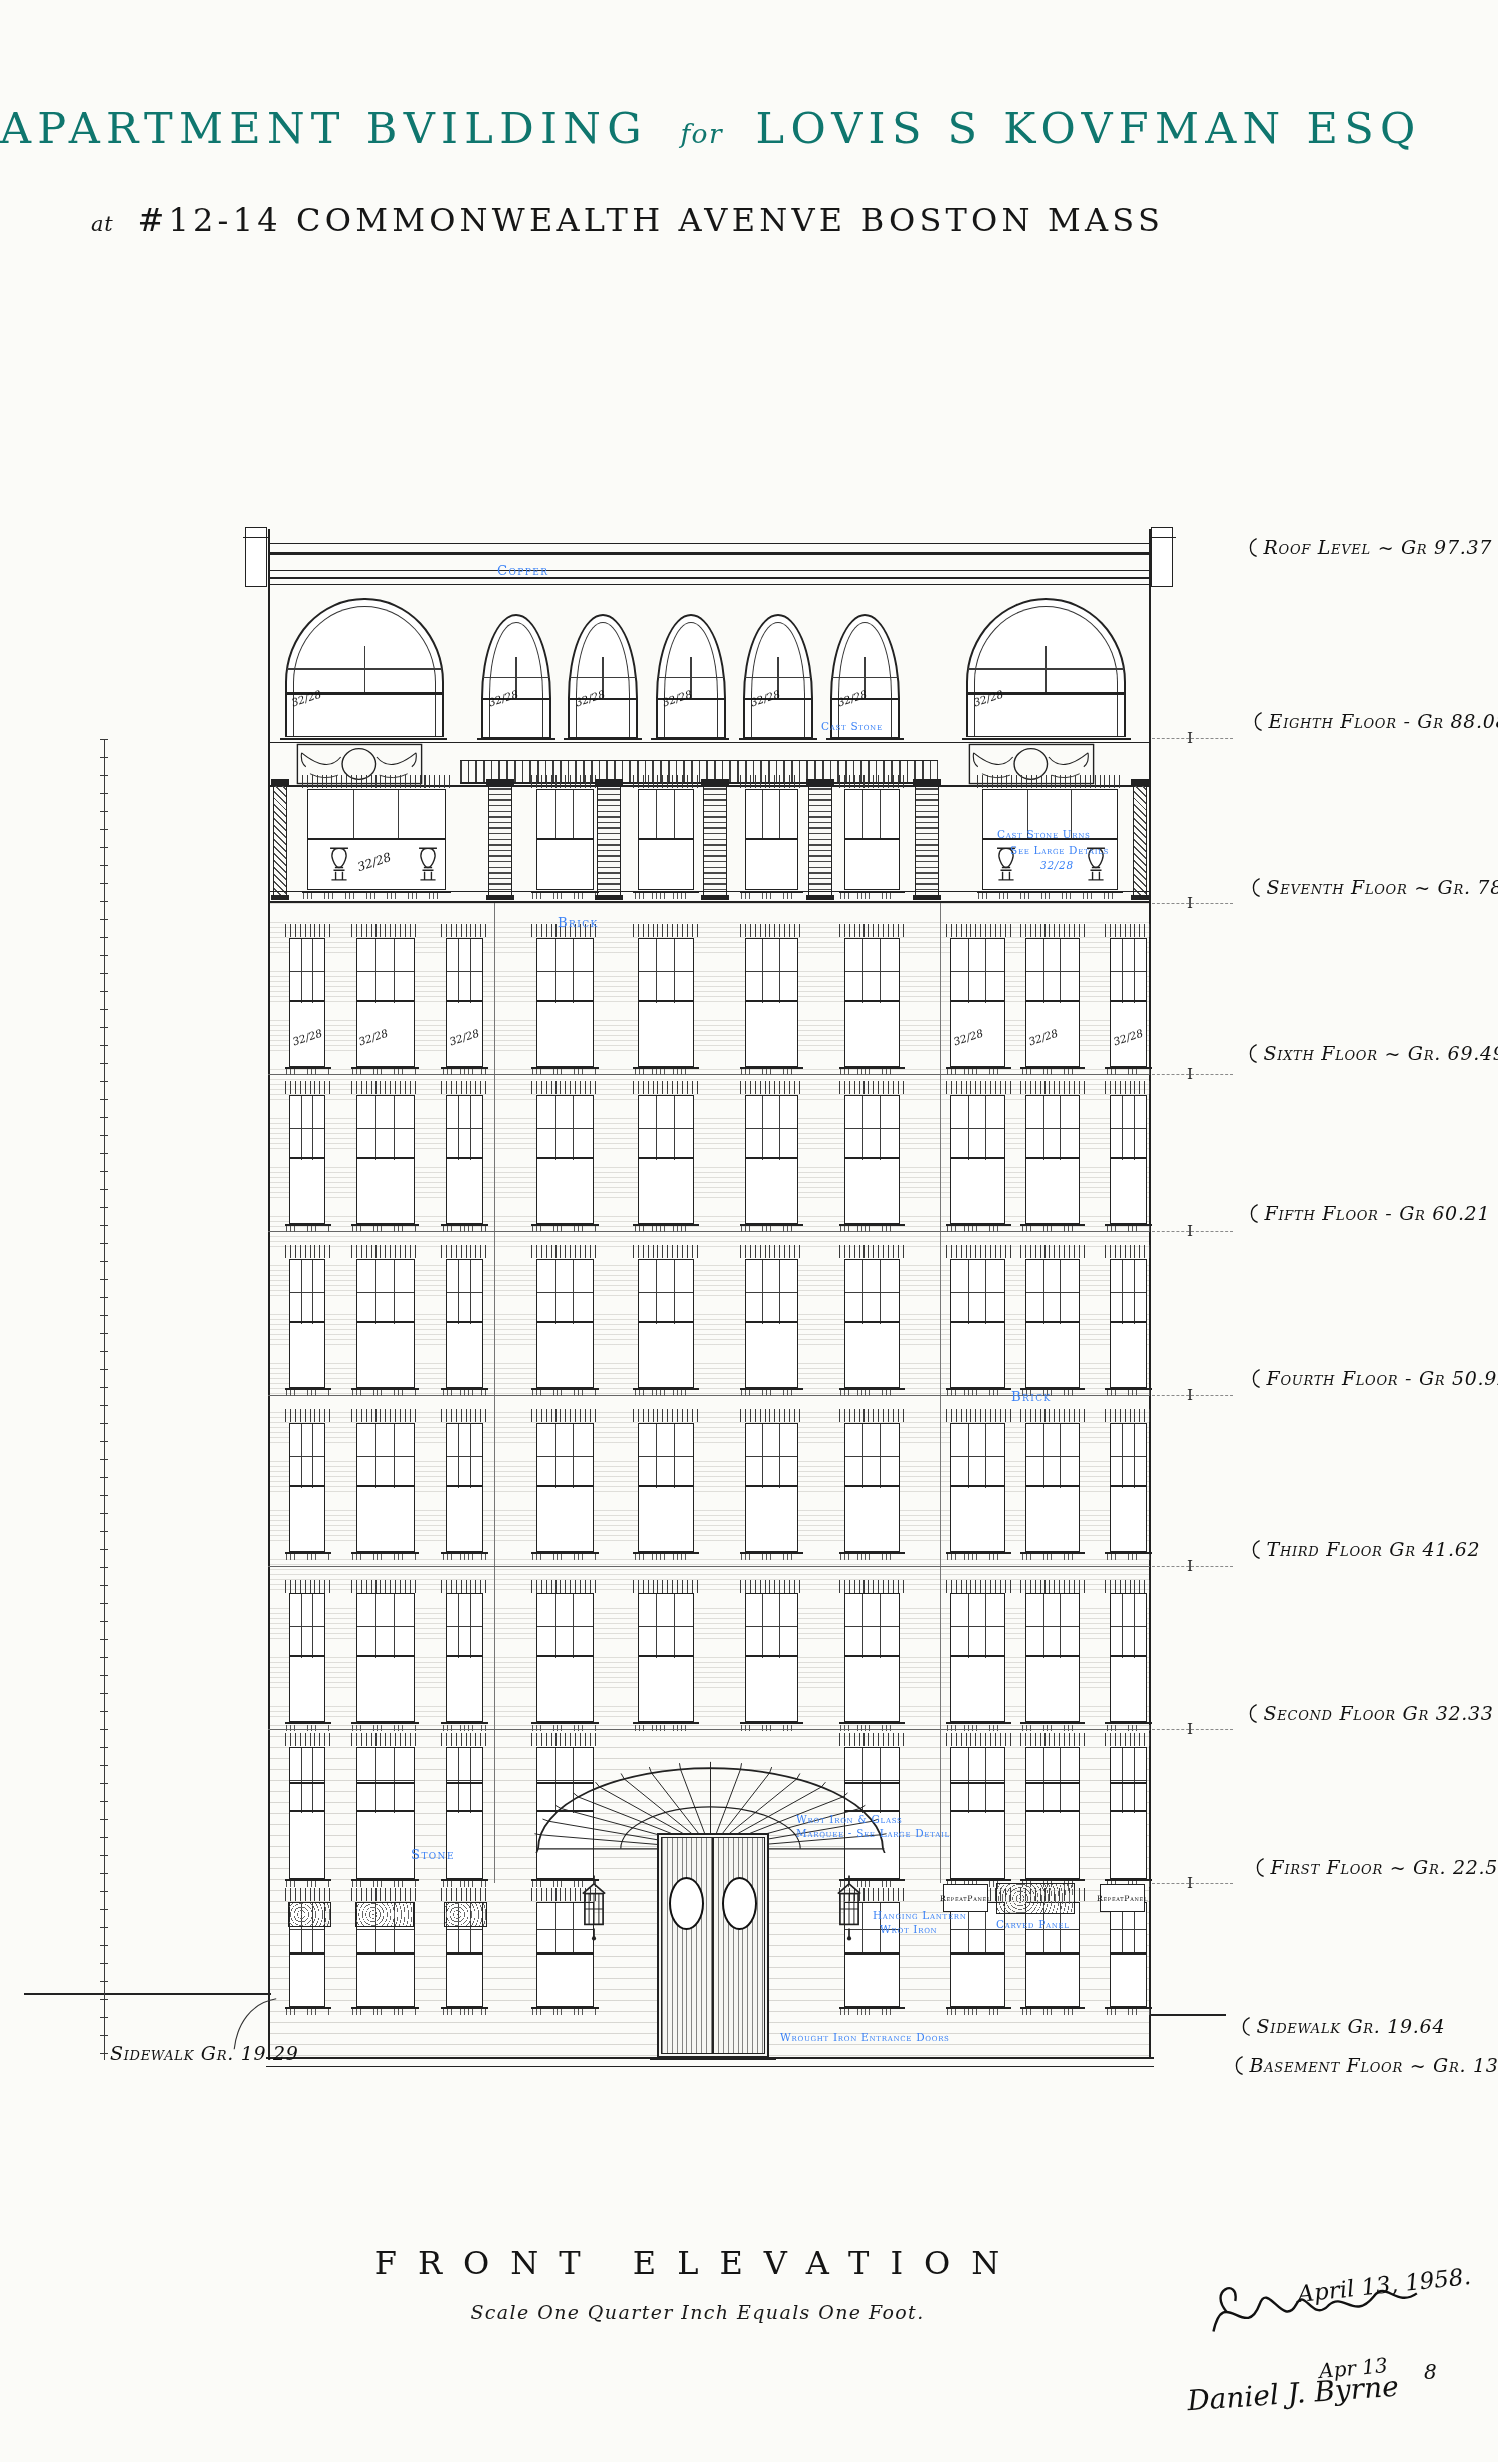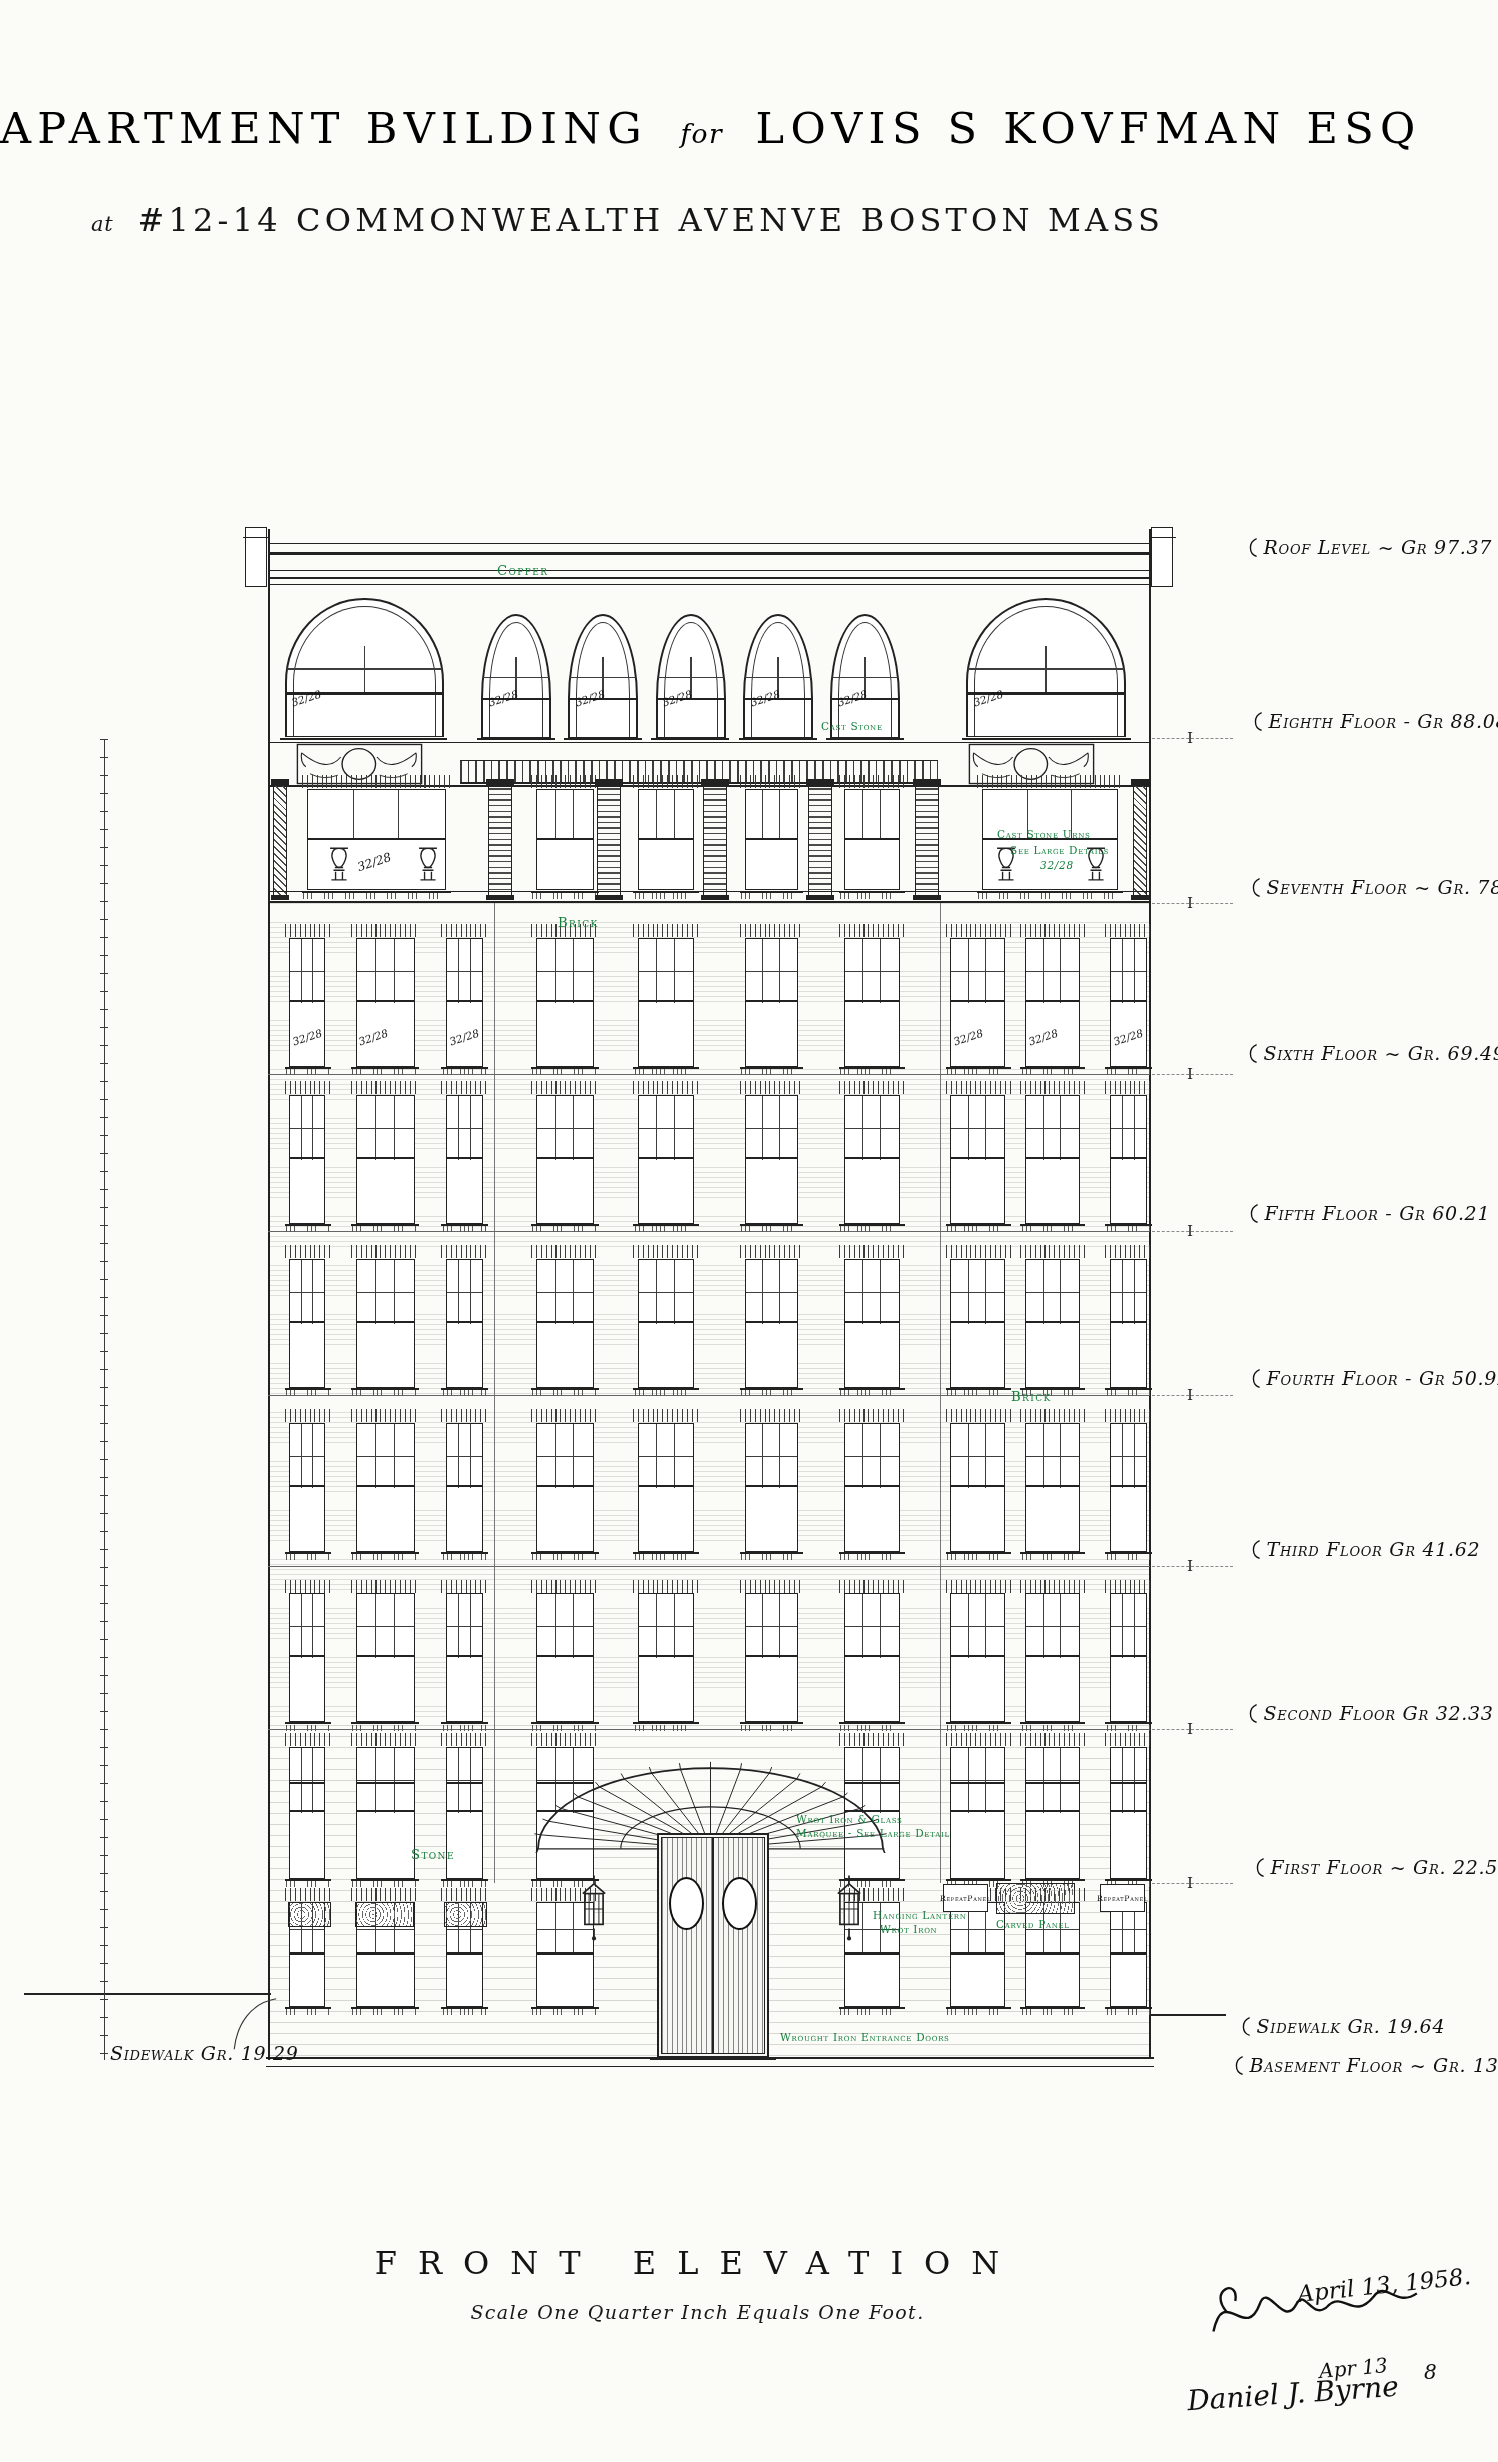--- a/index.html
+++ b/index.html
@@ -1,21 +1,21 @@
 <!DOCTYPE html>
 <html style="font-size:11px"><head>
 <meta charset="utf-8">
 <style>
   html,body{margin:0;padding:0;background:#e8e8e6;}
   #sheet{position:relative;width:1499px;height:2462px;background:#fbfbf8;margin:0 auto;
          font-family:"DejaVu Serif", serif;color:#1b1b1b;overflow:hidden;}
   .abs{position:absolute;}
   
   #title-line1{top:103px;left:0;width:1395px;text-align:center;font-size:43px;letter-spacing:6.3px;
-               color:#000000;white-space:nowrap;}
+               color:#0f766e;white-space:nowrap;}
   #title-line1 .for-word{font-style:italic;font-size:26.5px;letter-spacing:1.4px;margin:0 12.6px;}
   #title-line2{top:201px;left:0;width:1255px;text-align:center;font-size:32px;letter-spacing:4.2px;color:#161616;}
   #title-line2 .at-word{font-style:italic;font-size:21px;letter-spacing:0.7px;margin-right:9.8px;}
   #title-line3{top:266px;left:202px;font-style:italic;font-size:20px;letter-spacing:0.7px;color:#1d1d1d;}
   #title-line3 span{margin-right:32px;}
   
   .ink{background:#222;}
   .window{position:absolute;background:#fff;border:1.7px solid #222;box-sizing:border-box;}
   .muntins-top{position:absolute;left:0;right:0;top:0;height:50%;
      background:
@@ -32,21 +32,21 @@
   .arch-inner{position:absolute;inset:6.3px 6.3px 0 6.3px;border:1px solid #333;border-bottom:none;box-sizing:border-box;}
   .pilaster{position:absolute;border-left:1.4px solid #222;border-right:1.4px solid #222;box-sizing:border-box;
      background:repeating-linear-gradient(0deg,#4a4a4a 0 1.4px,transparent 1.4px 5.6px);}
   .pilaster:before{content:"";position:absolute;left:-2.8px;right:-2.8px;top:-5.6px;height:7px;background:#222;}
   .pilaster:after{content:"";position:absolute;left:-2.8px;right:-2.8px;bottom:-4.2px;height:5.6px;background:#222;}
   .twist{background:repeating-linear-gradient(45deg,#4a4a4a 0 1.4px,transparent 1.4px 4.9px);}
   .balusters{position:absolute;border-top:1.4px solid #222;border-bottom:2.1px solid #222;box-sizing:border-box;
      background:repeating-linear-gradient(90deg,#3c3c3c 0 1.7px,transparent 1.7px 7.7px);}
   .brickzone{position:absolute;background:repeating-linear-gradient(0deg,rgba(110,105,95,.20) 0 0.7px,transparent 0.7px 4.9px);}
   .stonezone{position:absolute;background:repeating-linear-gradient(0deg,rgba(110,105,95,.25) 0 0.7px,transparent 0.7px 11px);}
-  .draw-label{position:absolute;font-variant:small-caps;font-size:13.2px;letter-spacing:1.4px;color:#15803d;white-space:nowrap;text-align:center;}
+  .draw-label{position:absolute;font-variant:small-caps;font-size:13.2px;letter-spacing:1.4px;color:#3b82f6;white-space:nowrap;text-align:center;}
   .draw-label.sm{font-size:10.5px;letter-spacing:0.7px;}
   .flabel{position:absolute;font-style:italic;font-variant:small-caps;font-size:19px;letter-spacing:0.7px;
           color:#101010;white-space:nowrap;}
   .flabel svg{vertical-align:-4.2px;margin-right:5.6px;}
   .ffoot-tick{position:absolute;font-size:15.3px;font-family:"DejaVu Serif",serif;color:#222;}
   .dashlead{position:absolute;border-top:1px dashed #8a8a8a;}
   .panelbox{position:absolute;border:1.4px solid #222;box-sizing:border-box;background:#fff;}
   .panel-ornate{background:repeating-radial-gradient(circle at 30% 50%, #666 0 0.7px, transparent 0.7px 3.5px);}
   .rp-text{position:absolute;inset:0;display:flex;flex-direction:row;align-items:center;justify-content:center;
            font-variant:small-caps;font-size:7.7px;letter-spacing:0.7px;line-height:9px;color:#111;}

